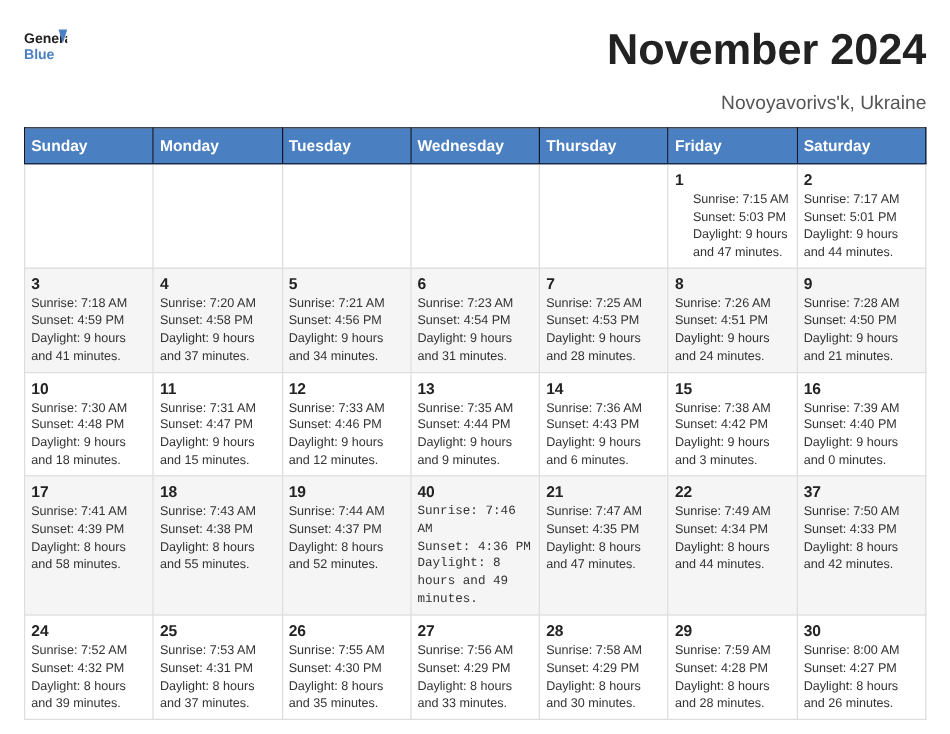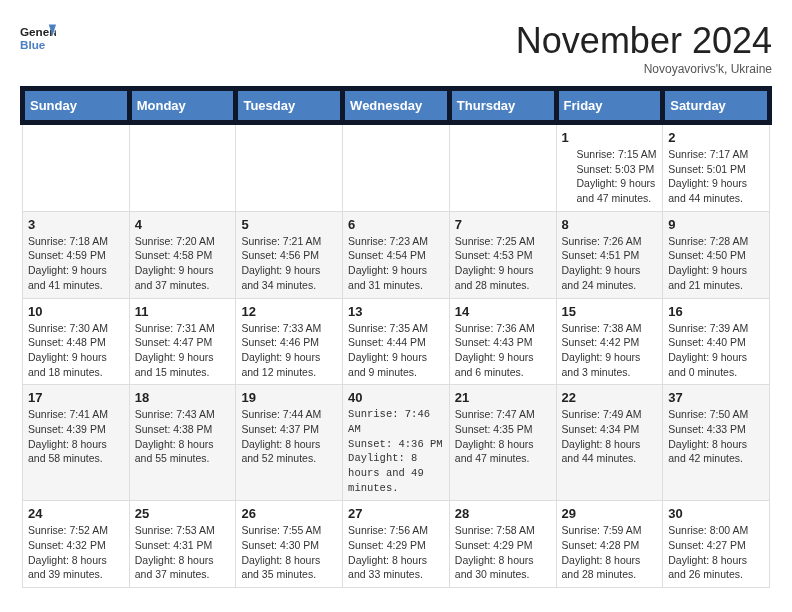--- a/index.html
+++ b/index.html
@@ -23,40 +23,41 @@
     }
     .logo-icon {
       width: 36px;
       height: 36px;
     }
     .title-block {
       text-align: right;
     }
     .month-title {
       font-size: 36px;
-      font-weight: 400;
+      font-weight: 700;
       color: #222;
     }
     .subtitle {
-      font-size: 12px;
+      font-size: 16px;
       color: #555;
+      margin-top: 16px;
     }
     table {
       width: 100%;
       border-collapse: collapse;
       table-layout: fixed;
     }
     thead tr th {
       background-color: #4a7fc1;
       color: white;
       font-size: 13px;
       font-weight: bold;
       padding: 7px 5px;
       text-align: left;
-      border: 5px solid #0f172a;
+      border: 1px solid #0f172a;
     }
     tbody tr td {
       vertical-align: top;
       border: 1px solid #ddd;
       padding: 5px 5px 5px 5px;
       font-size: 10.5px;
       color: #333;
       height: 85px;
       background: #fff;
     }

